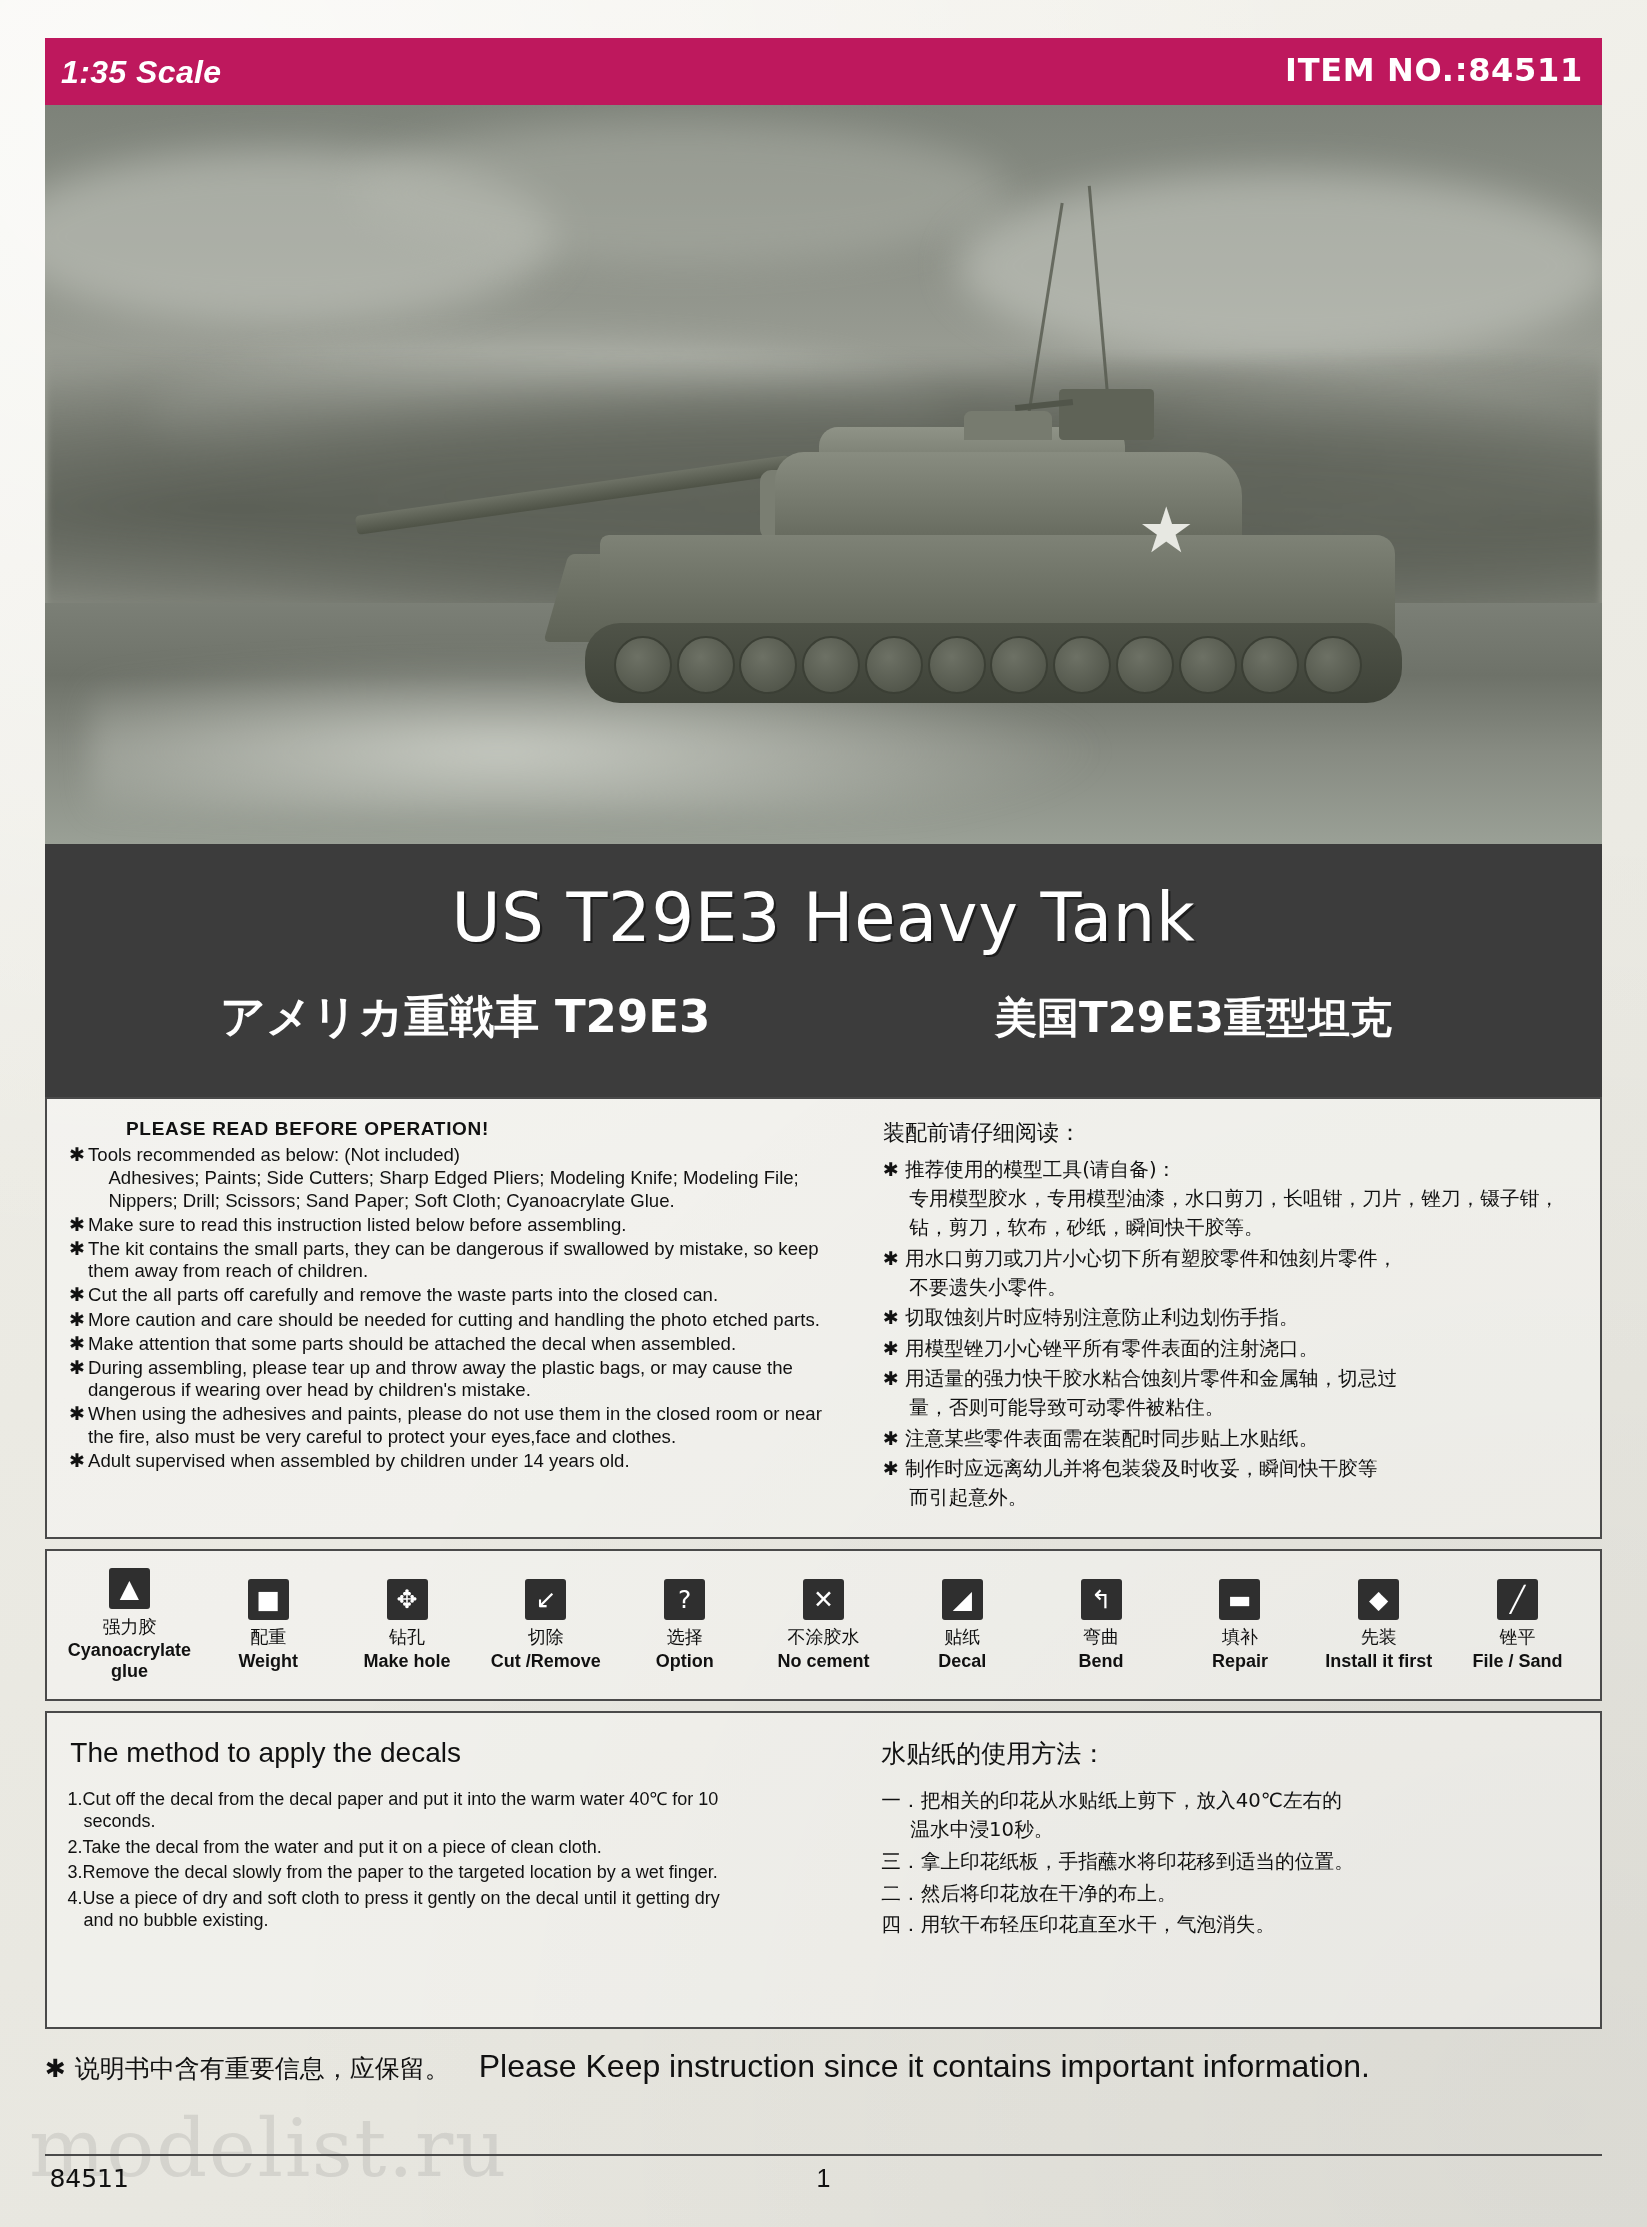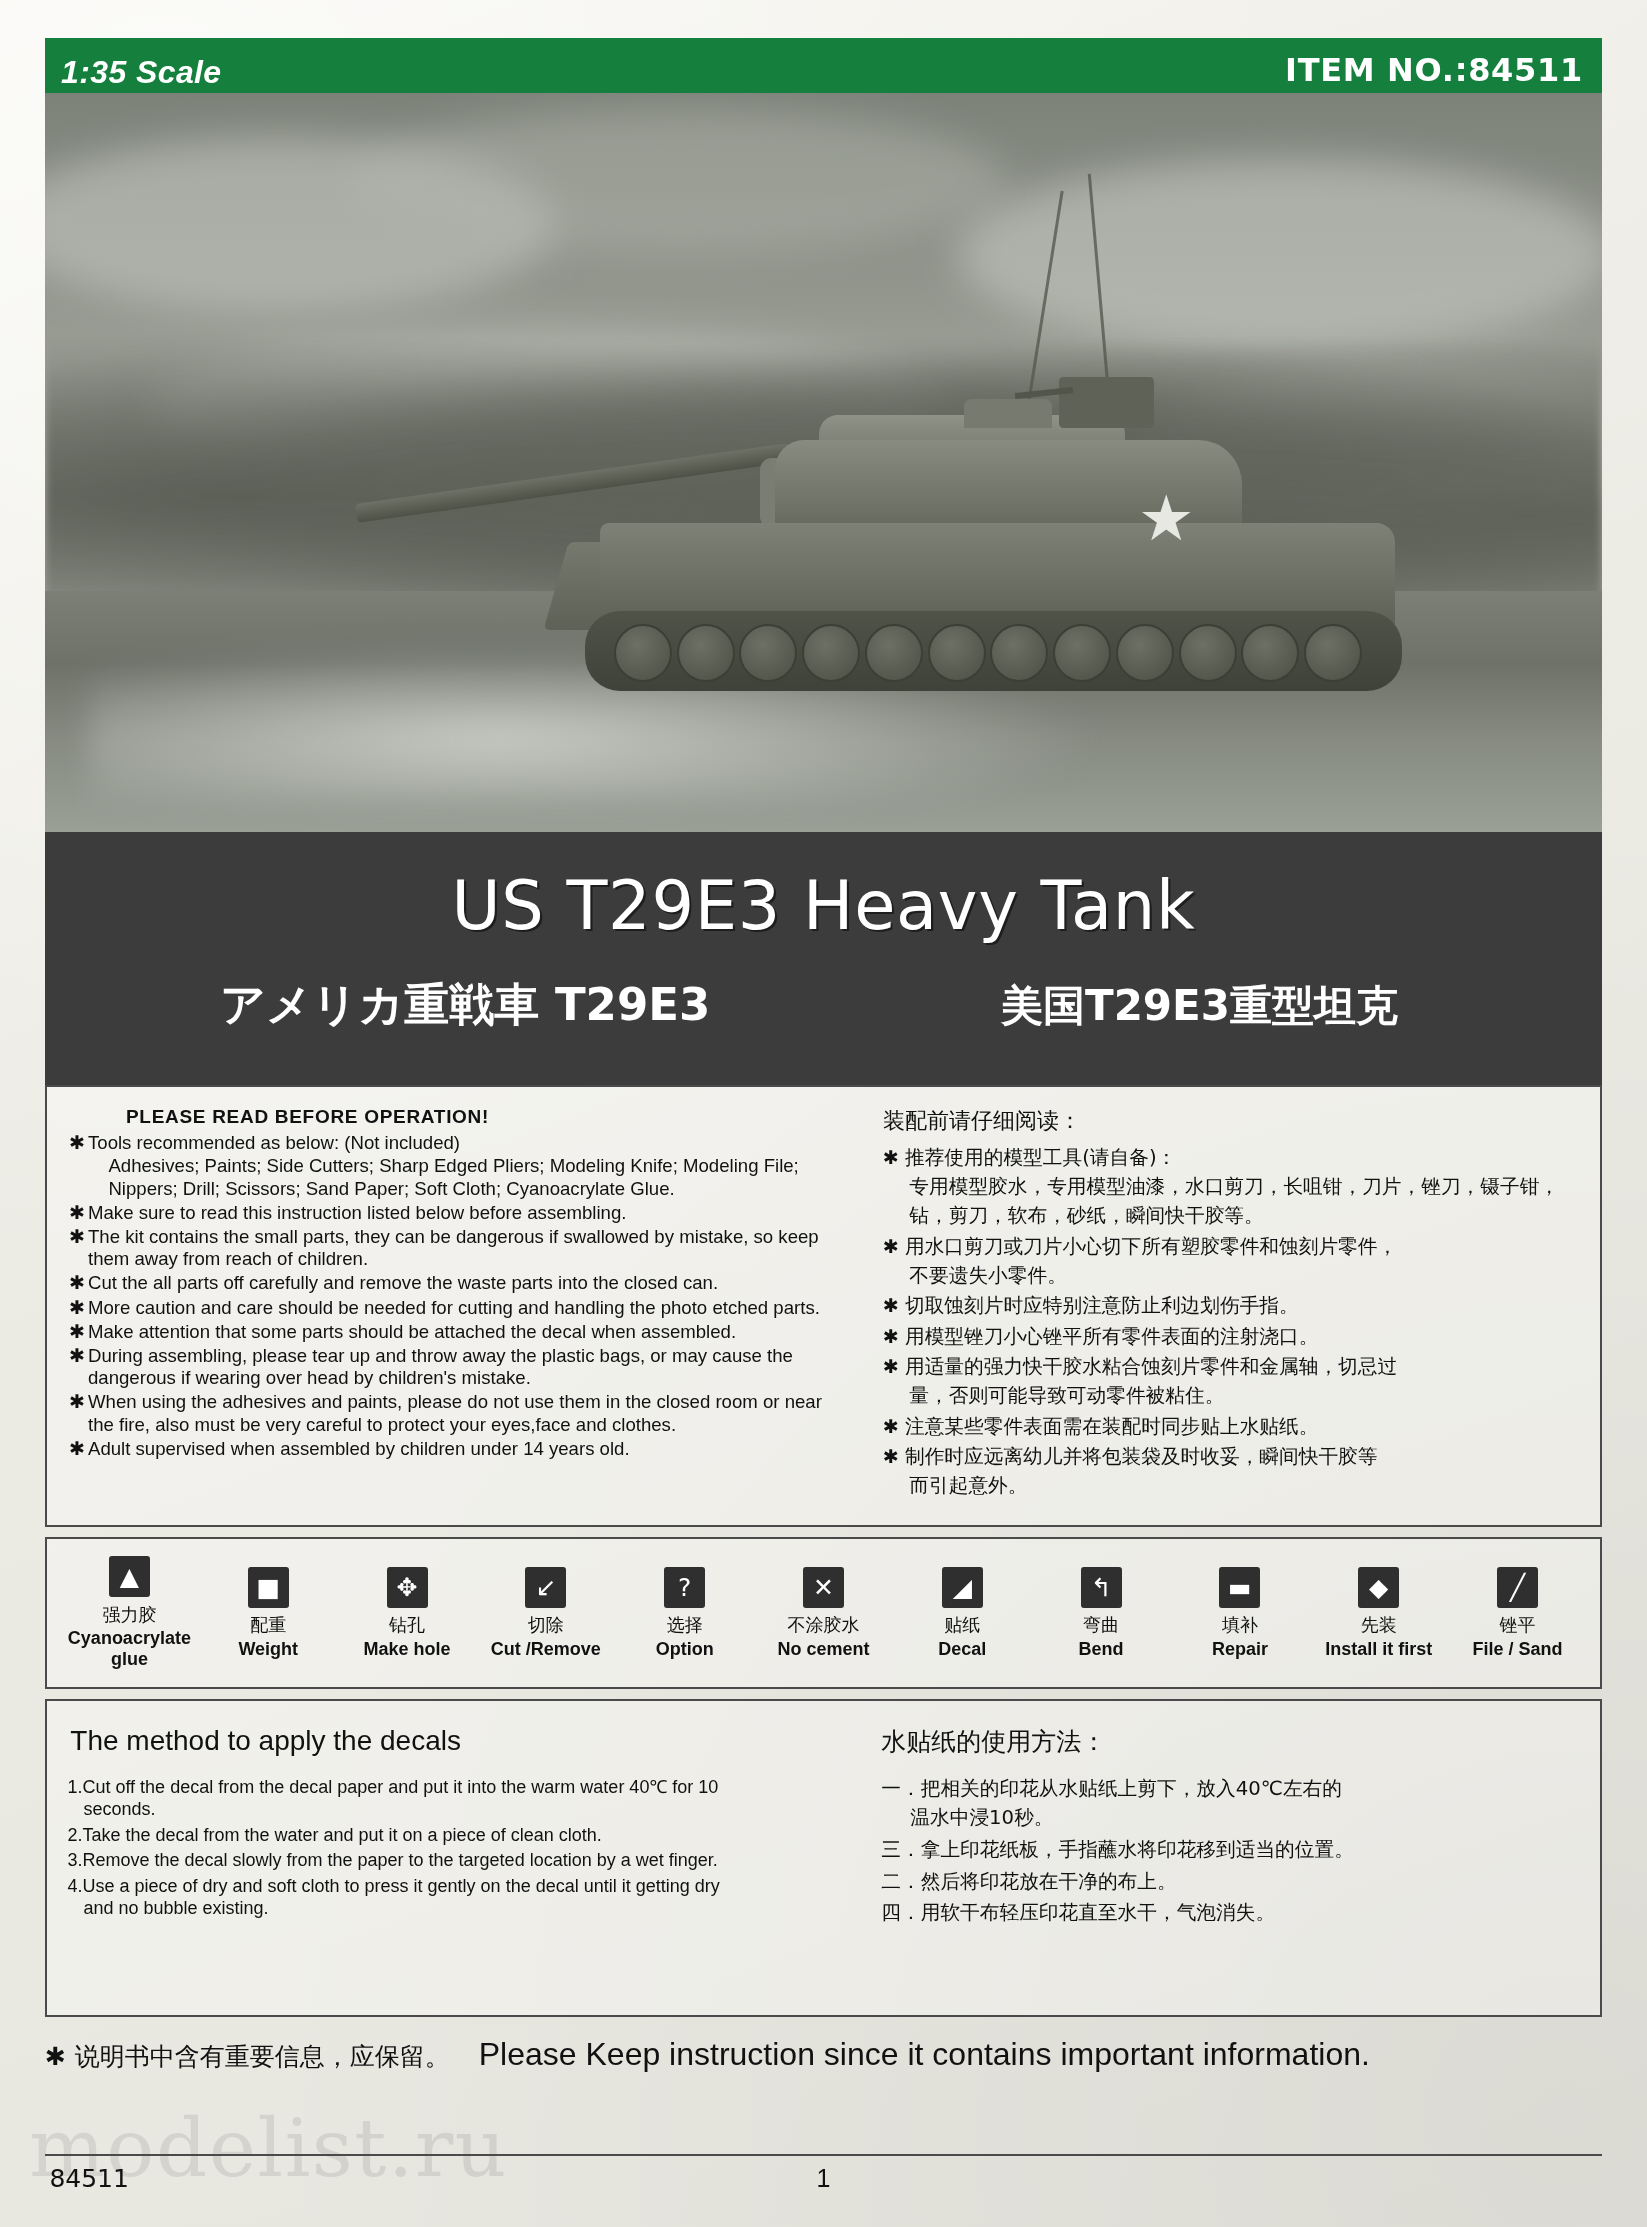--- a/index.html
+++ b/index.html
@@ -38,22 +38,22 @@
     position: absolute;
     left: 45px;
     top: 38px;
     width: 1557px;
     height: 2155px;
   }
 
   
   .header {
     position: relative;
-    height: 55px;
-    background: #15803d;
+    height: 67px;
+    background: #be185d;
     color: #fff;
   }
   .header .scale {
     position: absolute;
     left: 16px;
     top: 16px;
     font-size: 32px;
     font-weight: bold;
     font-style: italic;
     letter-spacing: 0.4px;
@@ -214,21 +214,21 @@
   .title-jp {
     position: absolute;
     left: 175px;
     top: 143px;
     font-size: 45px;
     font-weight: bold;
     font-family: "DejaVu Sans", sans-serif;
   }
   .title-cn {
     position: absolute;
-    right: 204px;
+    right: 210px;
     top: 146px;
     font-size: 42px;
     font-weight: bold;
     font-family: "DejaVu Sans", sans-serif;
   }
 
   
   .panel {
     border: 2.2px solid #4a4a4a;
     background: rgba(255,255,255,0.35);

